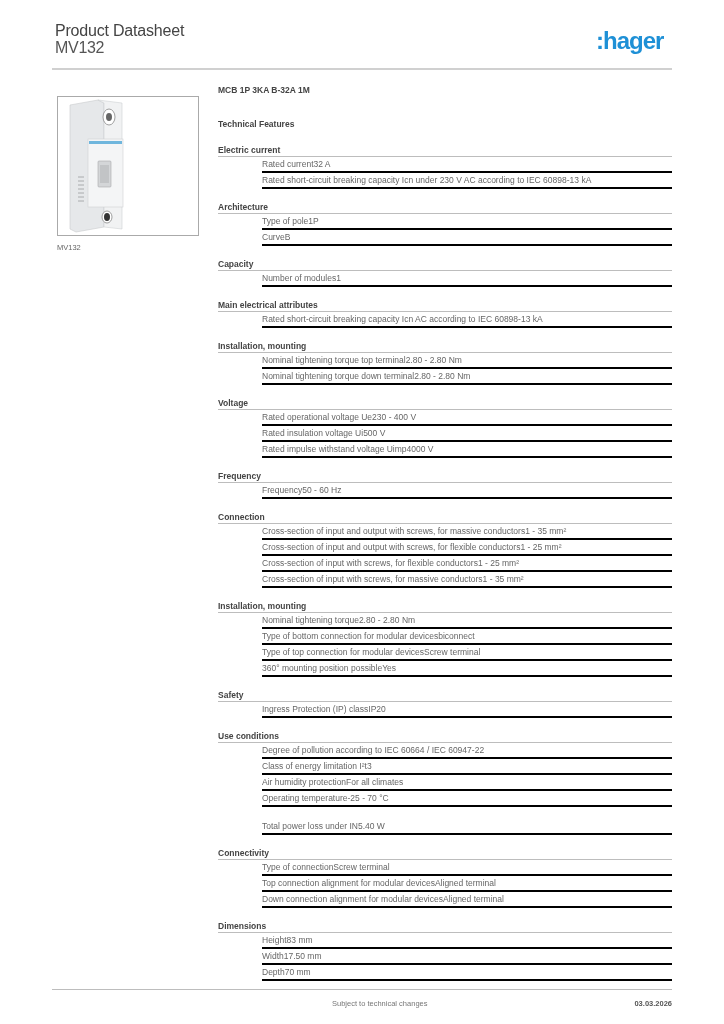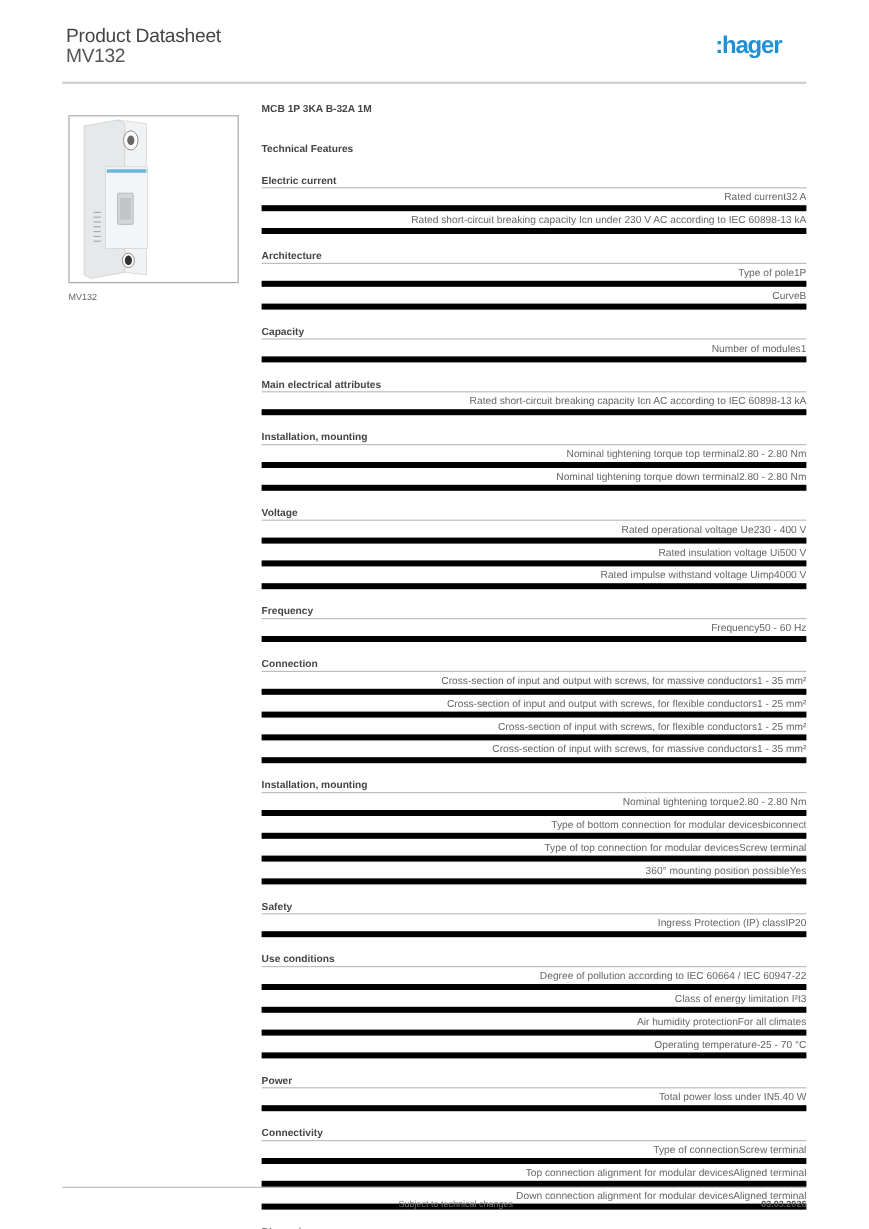--- a/index.html
+++ b/index.html
@@ -1,31 +1,31 @@
 <!DOCTYPE html>
 <html><head>
 <meta charset="utf-8">
 <style>
   html, body { margin: 0; padding: 0; background: #ffffff; }
   body { width: 724px; height: 1024px; position: relative; overflow: hidden;
          font-family: "Liberation Sans", sans-serif; color: #555; }
   .header-title { position: absolute; left: 55px; top: 22px; font-size: 16px; font-weight: normal; color: #444; letter-spacing: -0.2px; }
   .header-sub { position: absolute; left: 55px; top: 39px; font-size: 16px; color: #555; letter-spacing: -0.3px; }
-  .logo { position: absolute; left: 596px; top: 27px; font-size: 20px; font-weight: bold; color: #1e90d6; letter-spacing: -1px; }
+  .logo { position: absolute; left: 596px; top: 27px; font-size: 24px; font-weight: bold; color: #1e90d6; letter-spacing: -1px; }
   .header-rule { position: absolute; left: 52px; top: 68px; width: 620px; height: 2px; background: #d0d0d0; }
 
   .product-image { position: absolute; left: 57px; top: 96px; width: 142px; height: 140px; border: 1px solid #aaa; background: #fff; box-sizing: border-box; }
   .image-caption { position: absolute; left: 57px; top: 243px; font-size: 7.5px; color: #666; }
 
   .content { position: absolute; left: 218px; top: 84px; width: 454px; }
   .product-name { font-size: 8.5px; font-weight: bold; color: #444; height: 14px; line-height: 12px; }
   .tech-heading { font-size: 8.5px; font-weight: bold; color: #444; margin-top: 20px; height: 14px; line-height: 12px; }
   .section { margin-top: 12px; }
   .section-title { font-size: 8.5px; font-weight: bold; color: #444; height: 12px; line-height: 12px; border-bottom: 1px solid #bdbdbd; }
-  .row { display: flex; justify-content: flex-end; align-items: flex-end; font-size: 8.5px; color: #666; height: 14px; line-height: 14px; border-bottom: 5px solid #000000; }
+  .row { display: flex; justify-content: flex-start; align-items: flex-end; font-size: 8.5px; color: #666; height: 14px; line-height: 14px; border-bottom: 2px solid #000000; margin-left: 44px; }
   .row .value { text-align: right; white-space: nowrap; }
   .row .label { white-space: nowrap; }
 
   .footer-rule { position: absolute; left: 52px; top: 989px; width: 620px; height: 1px; background: #bdbdbd; }
   .footer-note { position: absolute; left: 332px; top: 999px; font-size: 7.5px; color: #777; }
   .footer-date { position: absolute; left: 620px; top: 999px; width: 52px; text-align: right; font-size: 7.5px; font-weight: bold; color: #555; }
 </style>
 </head>
 <body>
 
@@ -196,21 +196,20 @@
         <div class="row">
           <span class="label">Air humidity protection</span>
           <span class="value">For all climates</span>
         </div>
         <div class="row">
           <span class="label">Operating temperature</span>
           <span class="value">-25 - 70 °C</span>
         </div>
       </div>
       <div class="section">
-        <div class="section-title">Power</div>
         <div class="row">
           <span class="label">Total power loss under IN</span>
           <span class="value">5.40 W</span>
         </div>
       </div>
       <div class="section">
         <div class="section-title">Connectivity</div>
         <div class="row">
           <span class="label">Type of connection</span>
           <span class="value">Screw terminal</span>

